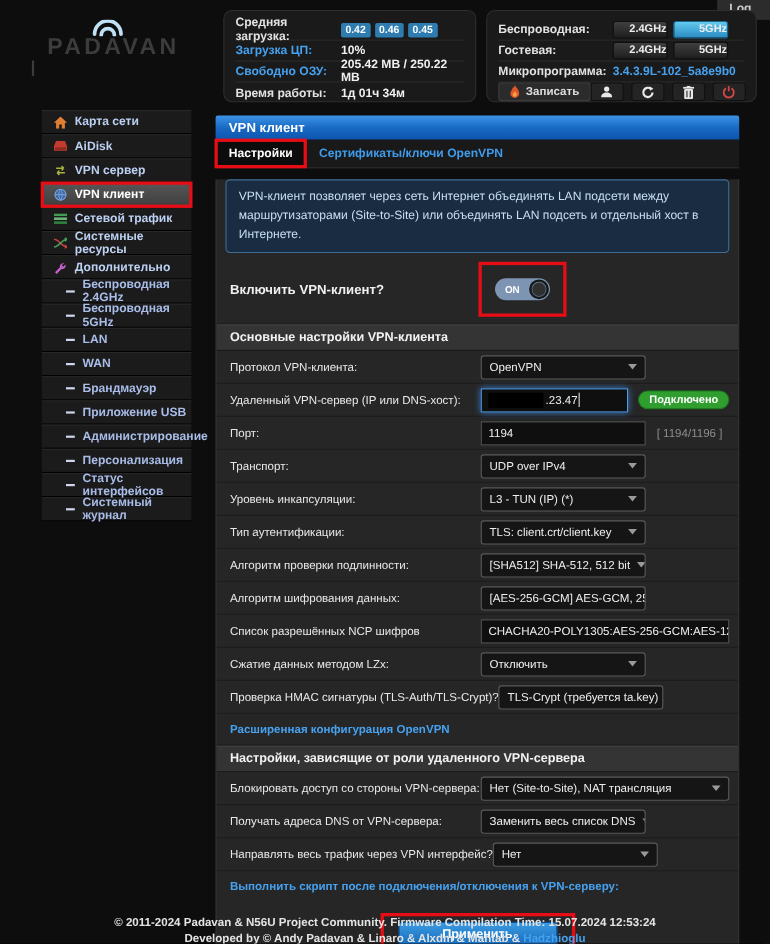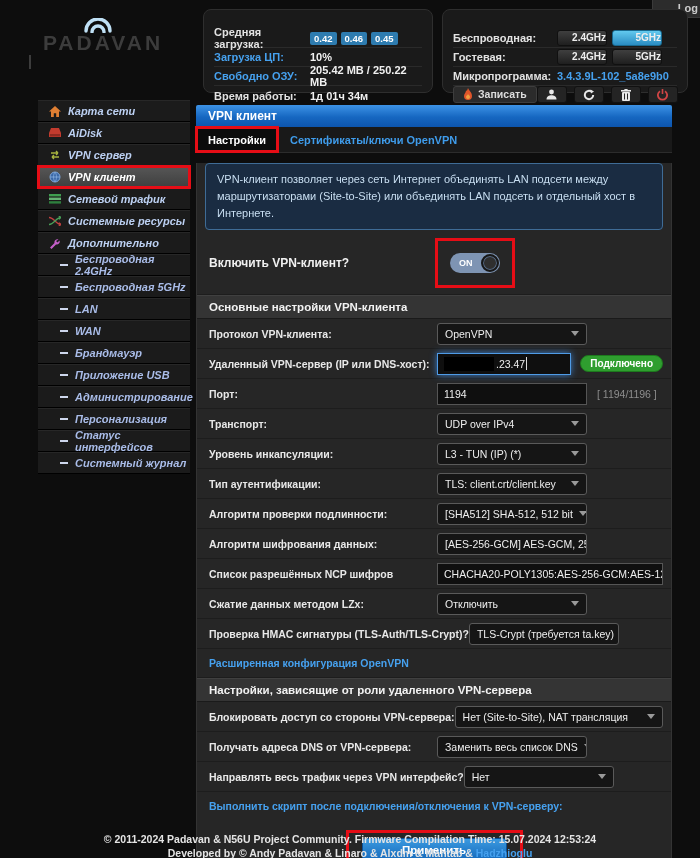--- a/index.html
+++ b/index.html
@@ -2,30 +2,30 @@
 <html><head>
 <meta charset="utf-8">
 <style>
   * { margin:0; padding:0; box-sizing:border-box; }
   html,body { background:#000; }
   body { font-family:"Liberation Sans", sans-serif; }
   .page { position:relative; width:700px; height:858px; background:#0d0d0d; overflow:hidden; margin:0 auto; }
 
   
   .logout { position:absolute; top:0; right:0; width:48px; background:#2c2c2c; border:1px solid #3a3a3a; border-top:none; border-right:none;
-    border-radius:0 0 0 4px; color:#ccc; font-size:11px; font-weight:bold; padding:2px 2px 3px 10px; text-align:right; cursor:pointer; }
+    border-radius:0 0 0 4px; color:#ccc; font-size:11px; font-weight:bold; padding:2px 2px 3px 10px; text-align:left; cursor:pointer; }
 
   
   .brand { position:absolute; left:28px; top:18px; width:150px; text-align:center; }
   .brand svg { display:block; margin:0 auto -2px 52px; }
   .brand-text { font-size:21px; font-weight:bold; letter-spacing:3px; color:#3c3c3c; }
   .brand-desc { width:2px; height:14px; background:#3c3c3c; margin-left:1px; }
 
   
-  .panel { position:absolute; background:#1a1a1a; border:1px solid #2e2e2e; border-radius:8px; padding:19px 10px; }
+  .panel { position:absolute; background:#1a1a1a; border:1px solid #2e2e2e; border-radius:8px; padding:8px 10px; }
   .stats-panel { left:203px; top:9px; width:230px; height:84px; }
   .radio-panel { left:442px; top:9px; width:246px; height:84px; }
   .srow { display:flex; align-items:center; height:19px; border-bottom:1px solid #2a2a2a; font-size:11px; }
   .srow:last-child { border-bottom:none; }
   .slabel { flex:0 0 96px; font-weight:bold; color:#e2e2e2; }
   .rlabel { flex:0 0 104px; font-weight:bold; color:#e2e2e2; }
   .link { color:#46a1ef; text-decoration:none; cursor:pointer; }
   .sval { color:#f0f0f0; font-weight:bold; }
   .lbadge { background:#2e7cb0; color:#fff; font-size:9.5px; font-weight:bold; border-radius:2px; padding:1px 4px; margin-right:4px; }
   .rgroup { margin-left:auto; display:flex; gap:5px; align-items:center; width:128px; }
@@ -33,21 +33,21 @@
     color:#eee; font-size:10px; font-weight:bold; padding:1px 0 2px; cursor:pointer; }
   .band.active { background:linear-gradient(#62c9ef,#2a8cc2); border-color:#19698f; }
   .commit-btn { display:flex; align-items:center; gap:5px; background:#2b2b2b; border:1px solid #3d3d3d; border-radius:3px;
     color:#ddd; font-size:10.5px; font-weight:bold; padding:1px 9px 2px; cursor:pointer; }
   .icon-btn { width:30px; height:17px; display:flex; align-items:center; justify-content:center; background:#242424;
     border:1px solid #111; border-radius:3px; cursor:pointer; }
   .iconrow { display:flex; align-items:flex-start; height:21px; }
   .icons-right { margin-left:auto; display:flex; gap:7px; }
 
   
-  .sidebar { position:absolute; left:38px; top:100px; width:152px;font-style:italic; }
+  .sidebar { position:absolute; left:38px; top:100px; width:136px; }
   .side-item, .side-sub { display:flex; align-items:center; height:22px; background:#1b1b1b; border-bottom:1px solid #000;
     border-top:1px solid #272727; font-size:11px; font-weight:bold; color:#bcd0f2; cursor:pointer; padding-left:10px; gap:7px; }
   .side-sub { color:#a9bce8; padding-left:22px; }
   .side-item.selected { background:linear-gradient(#565656,#3f3f3f); color:#fff; }
   .red-outline { outline:3px solid #e60d16; outline-offset:-2px; position:relative; z-index:5; }
   .dash { width:8px; height:2px; background:#cdd6ec; flex:0 0 8px; }
   .side-ico { width:13px; height:13px; flex:0 0 13px; display:flex; align-items:center; justify-content:center; }
 
   
   .main { position:absolute; left:196px; top:105px; width:476px; }
@@ -65,21 +65,21 @@
   .enable-label { flex:0 0 226px; font-size:12px; font-weight:bold; color:#f0f0f0; }
   .toggle-annot { border:3px solid #e60d16; padding:12px 12px; display:inline-flex; }
   .toggle { width:50px; height:20px; border-radius:10px; background:#7e94b3; position:relative; display:flex; align-items:center; cursor:pointer; }
   .toggle-on-text { font-size:9px; font-weight:bold; color:#fff; margin-left:9px; }
   .knob { position:absolute; right:1px; top:1px; width:18px; height:18px; border-radius:50%; background:#2f2f2f; border:2px solid #171717;
     box-shadow:0 0 0 1px #566a85 inset; }
 
   .sec-head { background:#343434; border-top:1px solid #404040; border-bottom:1px solid #1a1a1a; color:#f2f2f2;
     font-size:11.5px; font-weight:bold; padding:5px 12px; }
   .frow { display:flex; align-items:center; min-height:30px; padding:0 8px 0 12px; border-bottom:1px solid #1d1d1d; }
-  .flabel { flex:0 0 228px; font-size:10.5px; font-weight:bold; color:#e8e8e8; white-space:nowrap; }
+  .flabel { flex:0 0 228px; font-size:10.5px; font-weight:normal; color:#e8e8e8; white-space:nowrap; }
   .sel { display:flex; justify-content:space-between; align-items:center; width:150px; height:22px; background:#151515;
     border:1px solid #5a5a5a; border-radius:3px; padding:0 7px; color:#eee; font-size:10.5px; cursor:pointer; white-space:nowrap; overflow:hidden; }
   .sel.wide { width:228px; }
   .caret { width:0; height:0; border-left:4px solid transparent; border-right:4px solid transparent; border-top:5px solid #9a9a9a; margin-left:6px; flex:0 0 auto; }
   .inp { display:flex; align-items:center; width:150px; height:22px; background:#0f0f0f; border:1px solid #555; border-radius:0;
     color:#eee; font-size:10.5px; padding:0 6px; white-space:nowrap; overflow:hidden; }
   .inp.wide { width:226px; }
   .inp.focus { border-color:#4f9be6; box-shadow:0 0 7px rgba(60,140,230,.85); }
   .redact { display:inline-block; width:50px; height:14px; background:#000; margin-right:2px; }
   .text-caret { display:inline-block; width:1px; height:13px; background:#ddd; margin-left:1px; }

